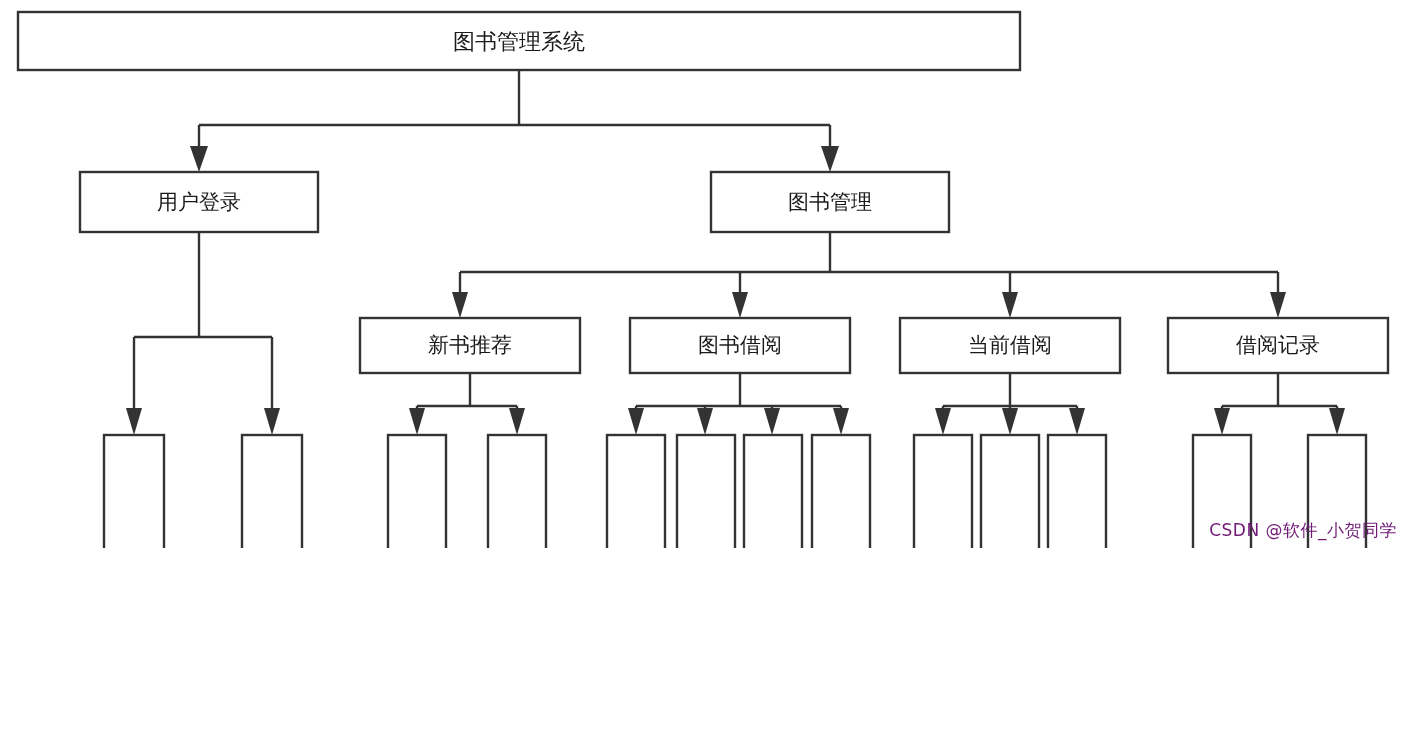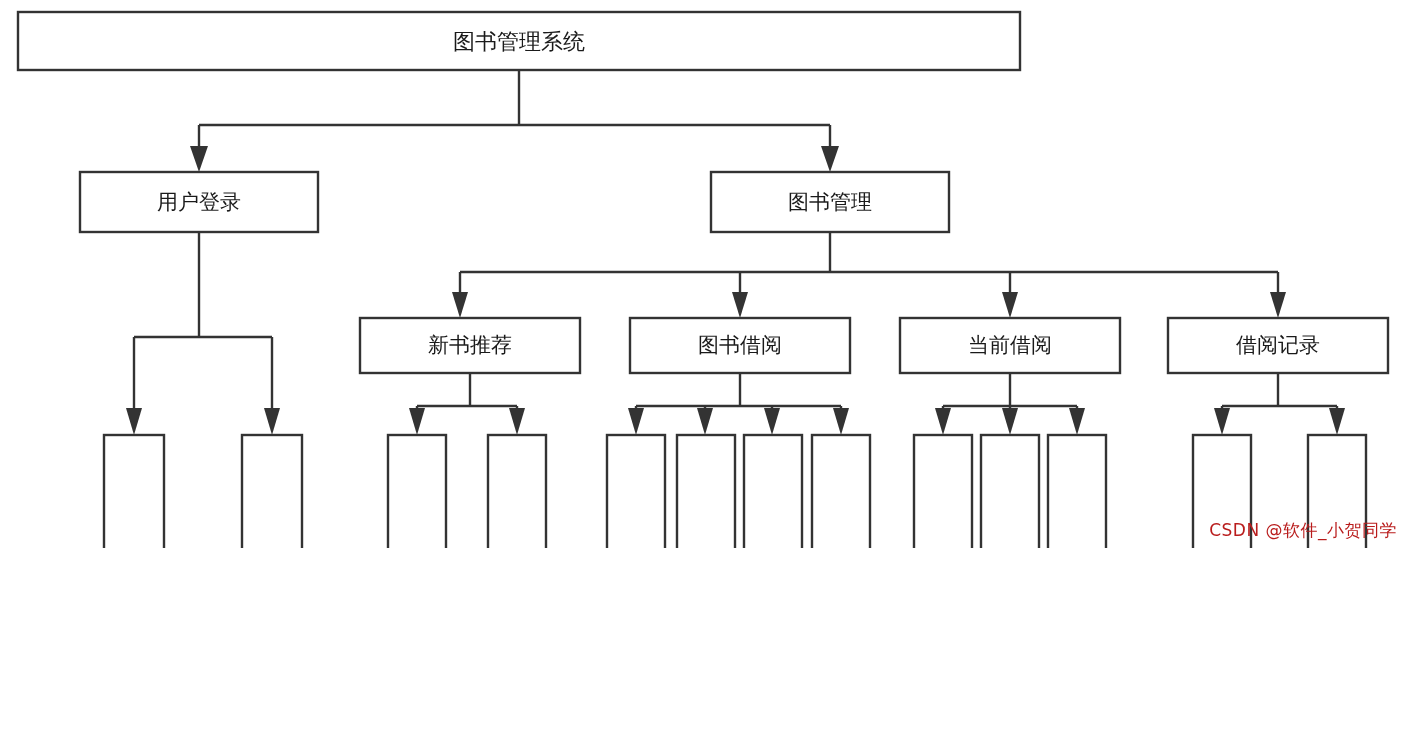--- a/index.html
+++ b/index.html
@@ -70,21 +70,21 @@
     align-items: flex-start;
     justify-content: center;
     pointer-events: none;
   }
   .watermark {
     position: absolute;
     right: 8px;
     bottom: 6px;
     font-family: "DejaVu Sans", "Liberation Sans", sans-serif;
     font-size: 17px;
-    color: #b91c1c;
+    color: #701a75;
     letter-spacing: 0.5px;
     white-space: nowrap;
     text-align: center;
   }
 </style>
 </head>
 <body>
 
 <div id="diagram-root">
 

